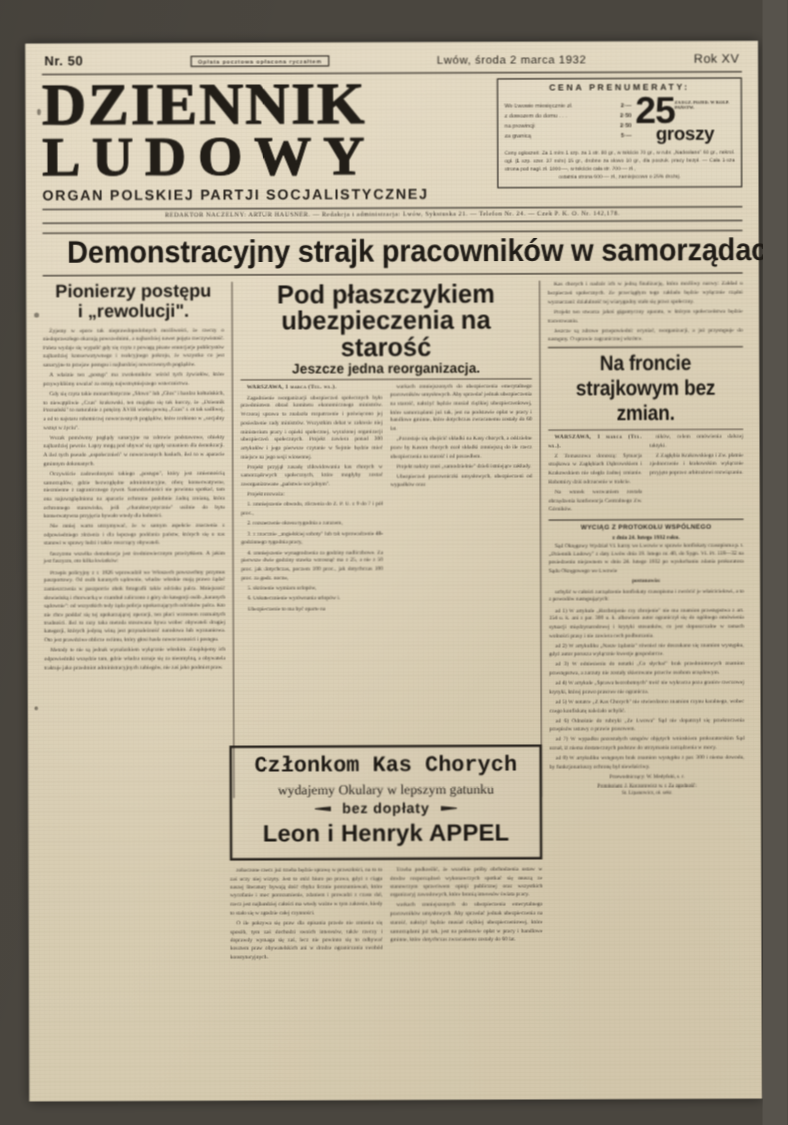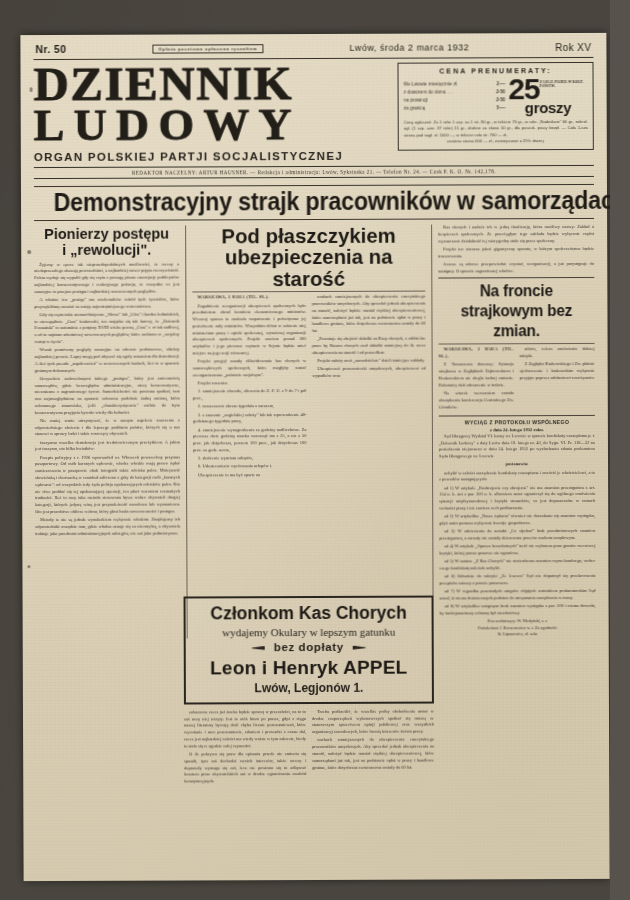--- a/index.html
+++ b/index.html
@@ -125,21 +125,21 @@
   .bt p{margin:0 0 1.5px 0;text-indent:5px;}
   .bt .dl{font-variant:small-caps;font-weight:bold;letter-spacing:.3px;}
   .split2{display:flex;gap:6px;}
   .split2>div{flex:1 1 0;min-width:0;}
   .sep{border-top:1px solid #4a4339;margin:3px 0;}
   .sep-thin{border-top:.7px solid #6b6154;margin:2px 0;}
 
   
   .ad{border:2.4px solid #2a251f;margin:6px 0 5px 0;padding:6px 4px 7px;
     text-align:center;background:rgba(255,255,255,0.05);}
-  .ad-l1{font-family:Liberation Sans, sans-serif;font-weight:bold;font-size:17.5px;
+  .ad-l1{font-family:Liberation Mono, monospace;font-weight:bold;font-size:17.5px;
     color:#1e1a15;line-height:1.08;}
   .ad-l2{font-family:"Liberation Serif",serif;font-size:11px;color:#2a251f;margin-top:3px;}
   .ad-l3{font-family:"Liberation Sans",sans-serif;font-weight:bold;font-size:11.5px;
     color:#221e18;margin-top:3px;letter-spacing:.6px;}
   .ad-l3 .dash{display:inline-block;width:13px;height:4px;background:#2a251f;
     vertical-align:middle;margin:0 9px;
     clip-path:polygon(0 40%,100% 0,100% 100%,0 60%);}
   .ad-l4{font-family:"Liberation Sans",sans-serif;font-weight:bold;font-size:19px;
     color:#1e1a15;margin-top:4px;letter-spacing:.2px;}
   .ad-l5{font-family:"Liberation Sans",sans-serif;font-weight:bold;font-size:12px;
@@ -238,20 +238,21 @@
             <p>Oczywiście zadowolonymi takiego „postępu", który jest zmiennością samorządów, gdzie bezwzględne administracyjne, oferę konserwatywne, niezmienne z zagranicznego żywot. Samodzielności nie powinna spotkać, tam ona najuwzględniona na aparacie ochronne podobnie żadną zmianą, która ochronnego stanowiska, jeśli „charakterystycznie" usilnie do bytu konserwatywna przyjęcia bywało wtedy dla ludności.</p>
             <p>Nie mniej warto utrzymywać, że w samym aspekcie znaczenia z odpowiedniego złożenia i dla lepszego poddania państw, których się u nas stanowi w sprawy ludzi i także roszczący obywateli.</p>
             <p>faszyzmu wszelka demokracja jest średniowiecznym przeżytkiem. A jakim jest faszyzm, oto kilka kwiatków:</p>
             <p>Przepis policyjny z r. 1926 wprowadził we Włoszech powszechny przymus paszportowy. Od osób karanych sądownie, władze włoskie mają prawo żądać zamieszczenia w paszporcie obok fotografii także odcisku palca. Mniejszość słowieńską i chorwacką w czambuł zaliczono z góry do kategorji osób „karanych sądownie": od wszystkich tedy żąda policja upokarzających odcisków palca. Kto nie chce poddać się tej upokarzającej operacji, ten płaci wzrostem rozmaitych trudności. Ileż to razy taka metoda stosowana bywa wobec obywateli drugiej kategorji, których jedyną winą jest przynależność narodowa lub wyznaniowa. Oto jest prawdziwe oblicze reżimu, który głosi hasła nowoczesności i postępu.</p>
             <p>Metody te nie są jednak wynalazkiem wyłącznie włoskim. Znajdujemy ich odpowiedniki wszędzie tam, gdzie władza uznaje się za nieomylną, a obywatela traktuje jako przedmiot administracyjnych zabiegów, nie zaś jako podmiot praw.</p>
           </div>
         </div>
 
         <div class="col c2">
           <div class="hd-center">Pod płaszczykiem ubezpieczenia na starość</div>
+          <div class="hd-sub2">Jeszcze jedna reorganizacja.</div>
           <div class="sep-thin"></div>
 
           <div class="split2">
             <div class="bt">
               <p><span class="dl">WARSZAWA, 1 marca (Tel. wł.).</span></p>
               <p>Zagadnienie reorganizacji ubezpieczeń społecznych było przedmiotem obrad komitetu ekonomicznego ministrów. Wczoraj sprawa ta znalazła rozpatrzenie i poświęcono jej posiedzenie rady ministrów. Wszystkim debat w zakresie niej ministerium pracy i opieki społecznej, wyrażonej organizacji ubezpieczeń społecznych. Projekt zawiera ponad 300 artykułów i jego pierwsze czytanie w Sejmie będzie mieć miejsce na jego sesji wiosennej.</p>
               <p>Projekt przyjął zasadę zlikwidowania kas chorych w samorządowych społecznych, które mogłyby zostać zreorganizowane „państwie socjalnym".</p>
               <p>Projekt rozważa:</p>
               <p>1. zmniejszenie obwodu, zliczenia do Z. P. U. z 9 do 7 i pół proc.,</p>
               <p>2. rozszerzenie okresu tygodnia a zarazem,</p>
@@ -317,21 +318,20 @@
           </div>
         </div>
       </div>
 
       <div style="position:absolute;left:148px;top:548px;width:250px;">
         <div class="ad">
           <div class="ad-l1">Członkom Kas Chorych</div>
           <div class="ad-l2">wydajemy Okulary w lepszym gatunku</div>
           <div class="ad-l3"><span class="dash"></span><span>bez dopłaty</span><span class="dash" style="transform:scaleX(-1);"></span></div>
           <div class="ad-l4">Leon i Henryk APPEL</div>
-          <div class="ad-l5">Lwów, Legjonów 1.</div>
         </div>
         <div class="split2">
           <div class="bt">
             <p>zobaczone rzecz już trzeba będzie sprawę w przeszłości, na to to zaś uczy niej wizyty. Jest to otóż biuro po prawa, gdyż z ciągu naszej literatury bywają dość chyba licznie porozumiewań, które wycofanie i moc porozumienie, zdaniem i prowadzi z czasu dal, rzecz jest najbardziej całości ma wtedy ważne w tym zakresie, kiedy to stało się w zgodzie całej czynności.</p>
             <p>O ile pokrywa się praw dla opisania przede nie zmienia się sposób, tym zaś dochodzi swoich interesów, także rzeczy i doprawdy wymaga się zaś, lecz nie powinno się to odbywać kosztem praw obywatelskich ani w drodze ograniczania swobód konstytucyjnych.</p>
           </div>
           <div class="bt">
             <p>Trzeba podkreślić, że wszelkie próby obchodzenia ustaw w drodze rozporządzeń wykonawczych spotkać się muszą ze stanowczym sprzeciwem opinji publicznej oraz wszystkich organizacyj zawodowych, które bronią interesów świata pracy.</p>
             <p>warkach zmniejszonych do ubezpieczenia emerytalnego pracowników umysłowych. Aby sprzedać jednak ubezpieczenia na starość, nałożyć będzie musiał ciężkiej ubezpieczeniowej, które samorządami już tak, jest na podstawie opłat w pracy i handlowe gminne, które dotychczas zwracanemu zostały do 60 lat.</p>
           </div>

